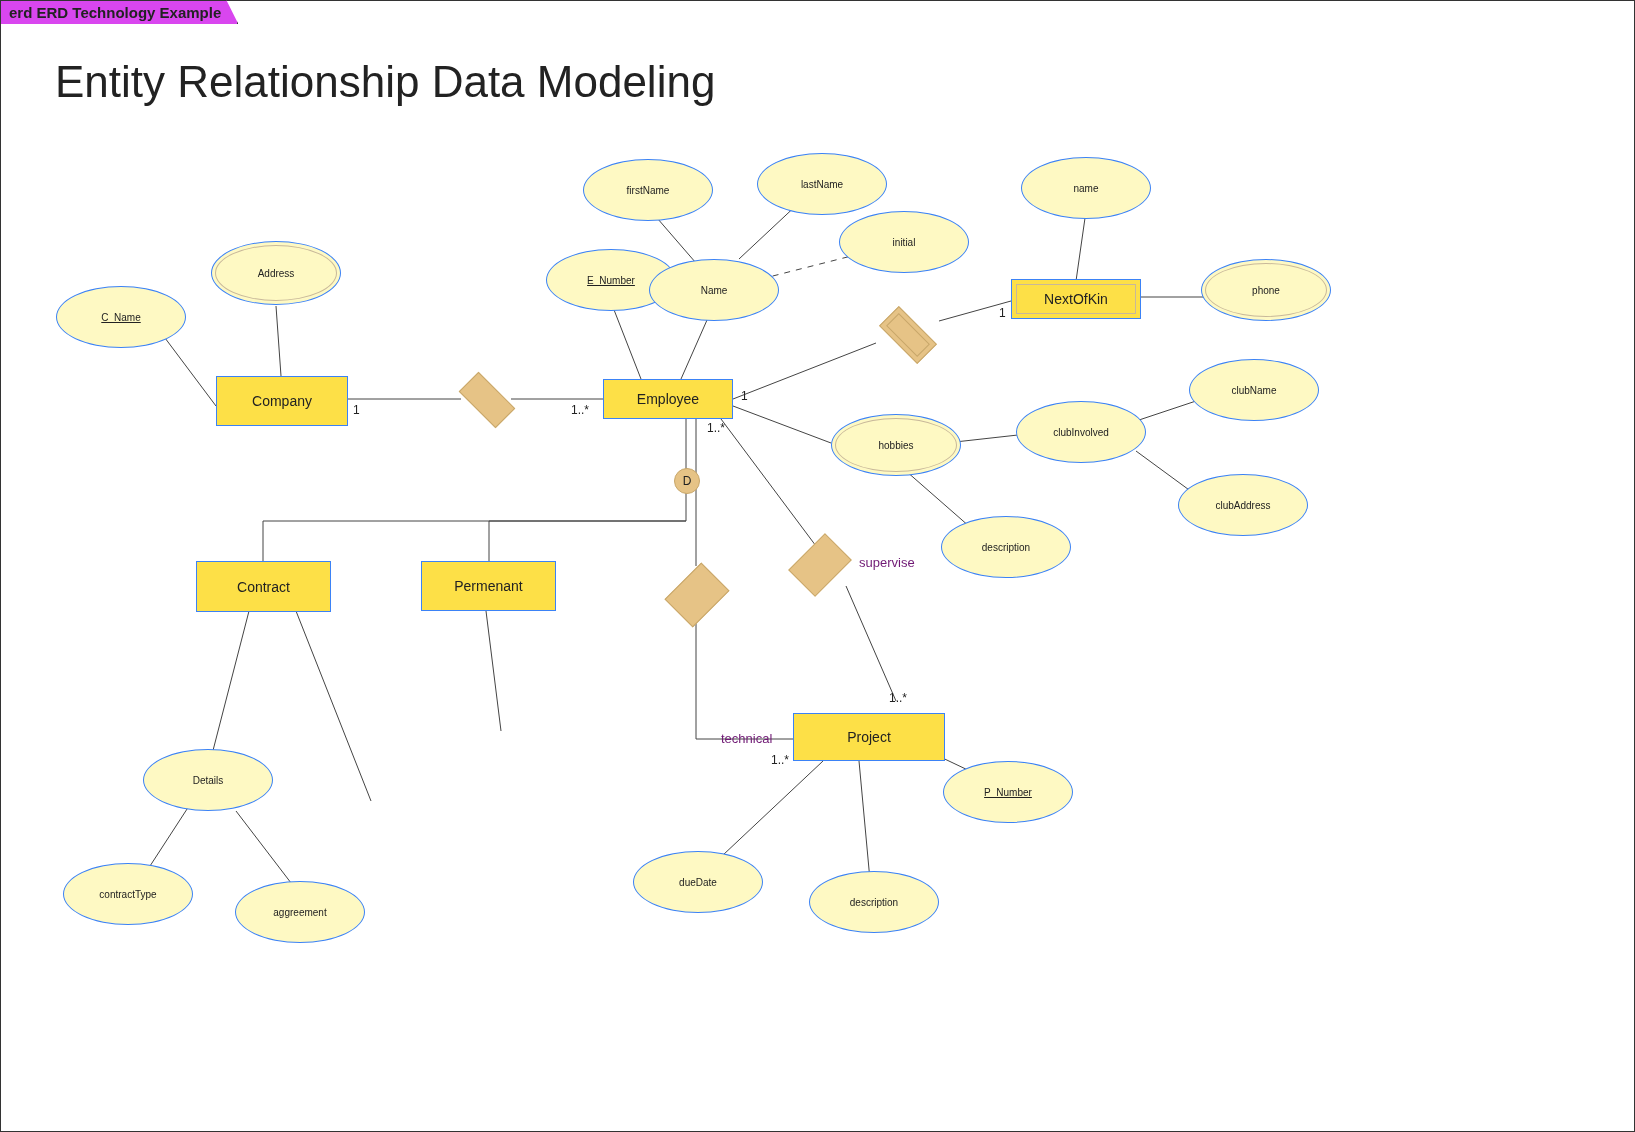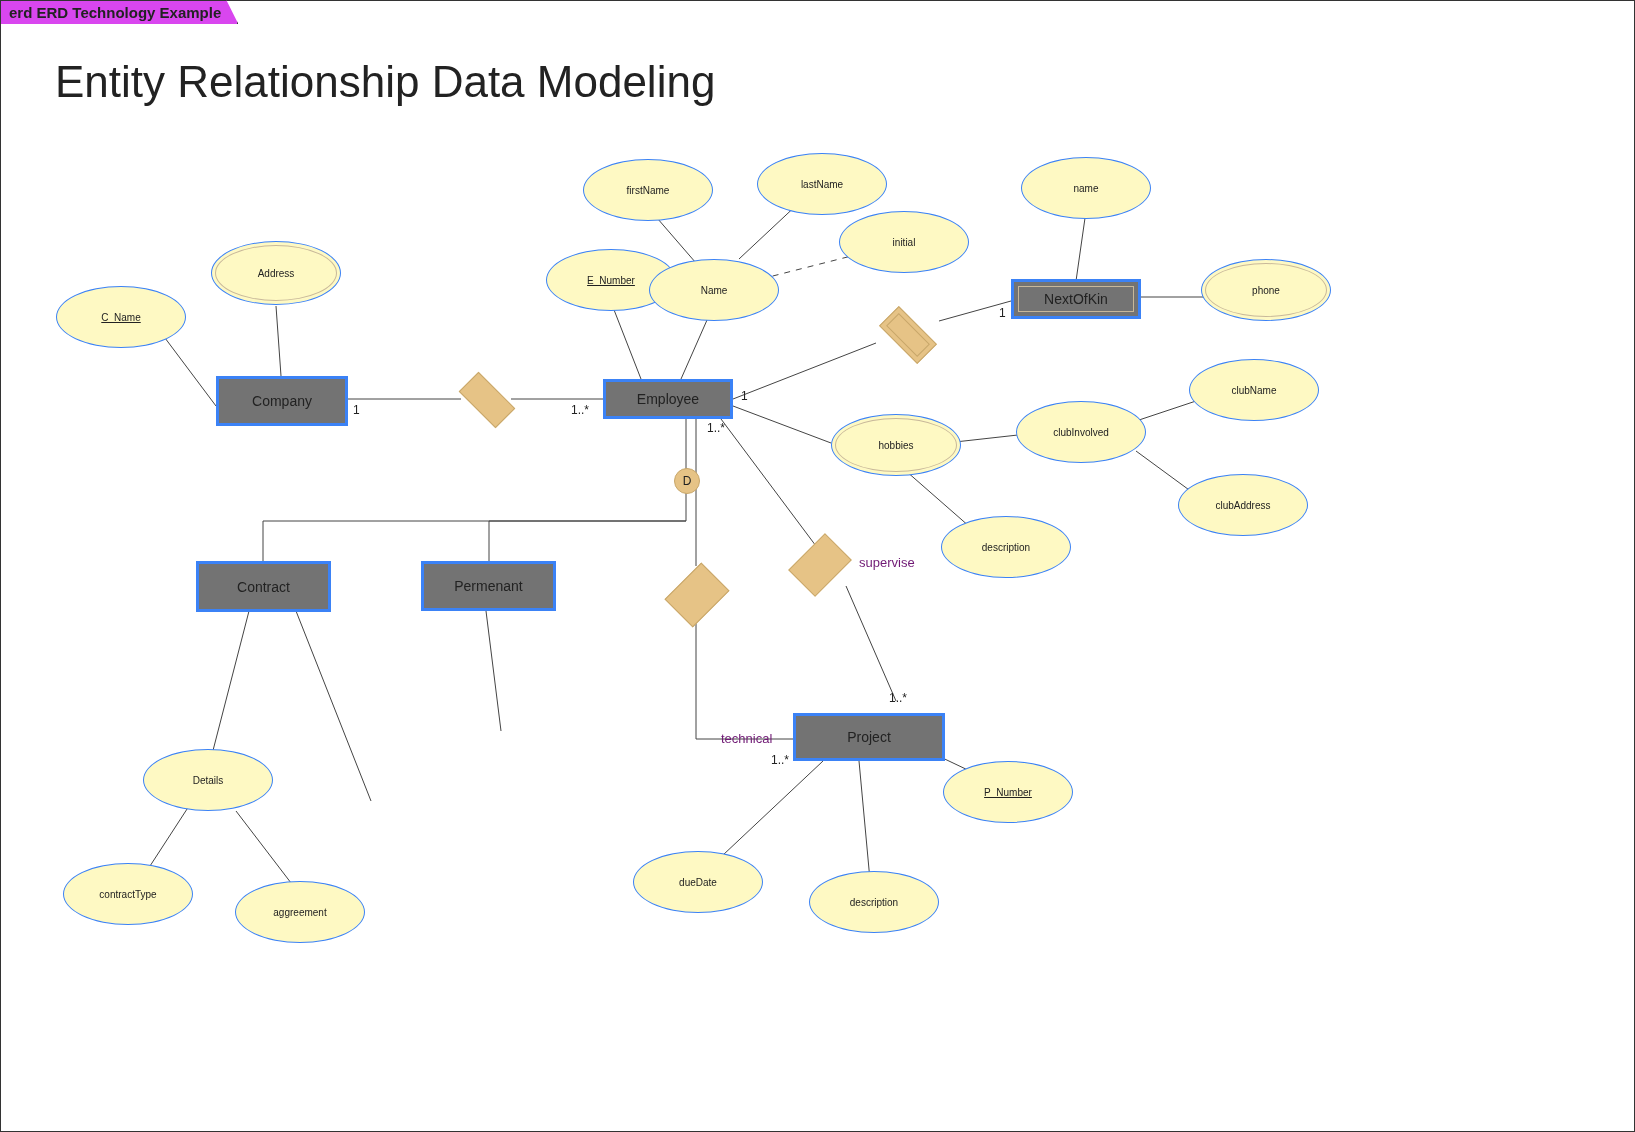--- a/index.html
+++ b/index.html
@@ -30,22 +30,22 @@
   .title {
     position: absolute;
     top: 56px;
     left: 54px;
     font-size: 44px;
     font-weight: 400;
     color: #222;
   }
   .entity, .weak-entity {
     position: absolute;
-    background: #737373;
-    border: 3px solid #3b82f6;
+    background: #fde047;
+    border: 1px solid #3b82f6;
     font-size: 14px;
     display: flex;
     align-items: center;
     justify-content: center;
     box-sizing: border-box;
   }
   .weak-entity::after {
     content: "";
     position: absolute;
     top: 4px; left: 4px; right: 4px; bottom: 4px;

